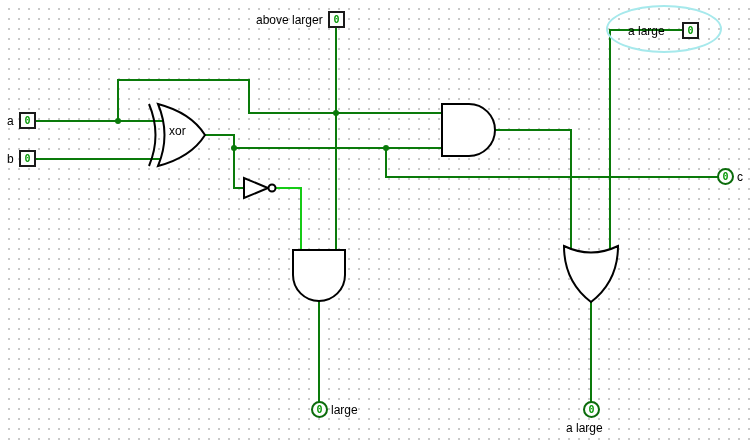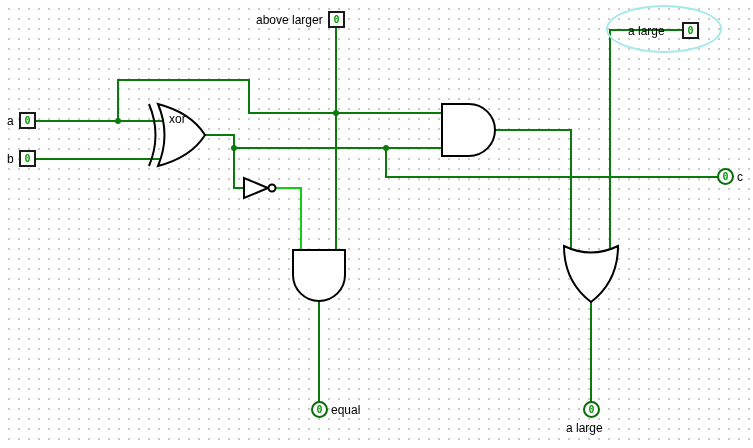--- a/index.html
+++ b/index.html
@@ -99,19 +99,19 @@
     </div>
   <div class="pin ci" style="left:583px;top:401px">
       <span>0</span>
     </div>
 
   <div class="lbl" style="left:7px;top:114px">a</div>
   <div class="lbl" style="left:7px;top:152px">b</div>
   <div class="lbl" style="left:256px;top:13px">above larger</div>
   <div class="lbl" style="left:628px;top:24px">a large</div>
   <div class="lbl" style="left:737px;top:170px">c</div>
-  <div class="lbl" style="left:331px;top:403px">equal</div>
+  <div class="lbl" style="left:331px;top:403px">large</div>
   <div class="lbl" style="left:566px;top:421px">a large</div>
-  <div class="lbl" style="left:169px;top:112px">xor</div>
+  <div class="lbl" style="left:169px;top:124px">xor</div>
 
   <div class="annot" style="left:606px;top:5px;width:112px;height:44px"></div>
 
 </div>
 
 </body></html>

